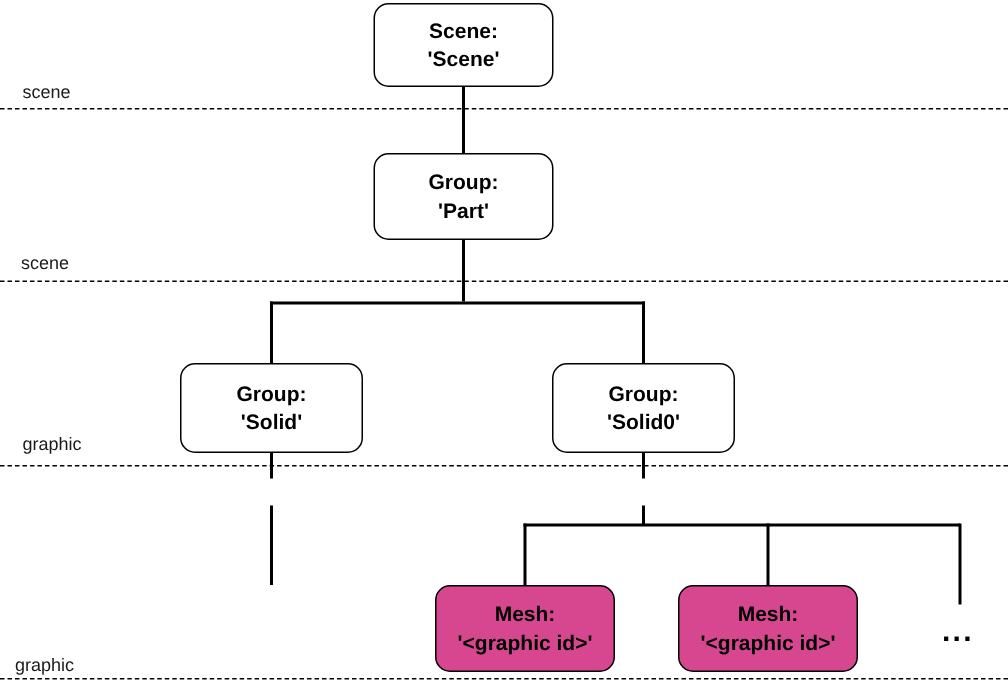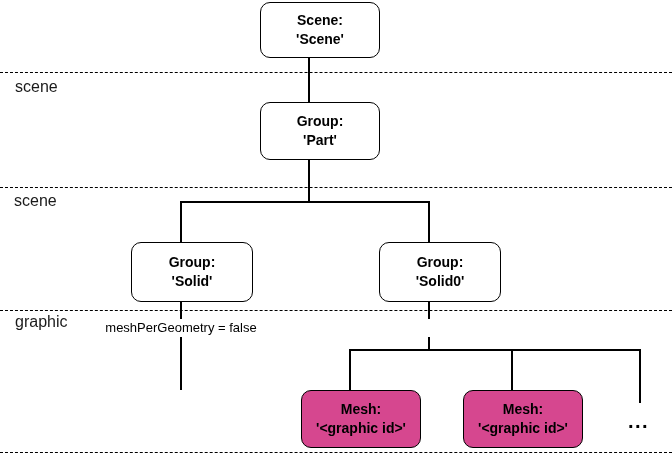--- a/index.html
+++ b/index.html
@@ -2,27 +2,27 @@
 <html style="--mesh-empty-fill: #aa6cc4; --mesh-graphic-fill: #d6478f; --node-border: #000000; --lane-line: #000000;"><head>
 <meta charset="utf-8">
 <style>
   * { margin:0; padding:0; box-sizing:border-box; }
   html,body { background:#ffffff; }
   .stage {
     position:relative; width:672px; height:462px; background:#fff;
     font-family:"Liberation Sans", sans-serif; overflow:hidden; color:#000;
   }
   .lane-sep { position:absolute; left:0; width:672px; height:0; border-top:1px dashed #000; }
-  .lane-label { position:absolute; font-size:16px; color:#1a1a1a; white-space:nowrap;margin-top:24px; }
+  .lane-label { position:absolute; font-size:12px; color:#1a1a1a; white-space:nowrap; }
   .vline { position:absolute; width:1.5px; background:#000; }
   .hline { position:absolute; height:1.5px; background:#000; }
   .node {
     position:absolute; background:#fff; border:1.5px solid #000; border-radius:10px;
     display:flex; flex-direction:column; align-items:center; justify-content:center;
-    font-weight:bold; font-size:14px; line-height:19px; text-align:left; white-space:nowrap;margin-left:11px;
+    font-weight:bold; font-size:14px; line-height:19px; text-align:left; white-space:nowrap;
   }
   .node.mesh-empty   { background: var(--mesh-empty-fill,   #aa6cc4); }
   .node.mesh-graphic { background: var(--mesh-graphic-fill, #d6478f); }
   .annotation { position:absolute; font-size:13px; text-align:center; white-space:nowrap; }
   .ellipsis { position:absolute; font-size:20px; font-weight:bold; letter-spacing:1.5px; line-height:14px; }
 </style>
 </head>
 <body>
 
 <div class="stage">
@@ -44,21 +44,20 @@
   <div class="vline" style="left:428.25px; top:201px; height:41px"></div>
   <div class="vline" style="left:180.25px; top:302px; height:17px"></div>
   <div class="vline" style="left:180.25px; top:337px; height:53px"></div>
   <div class="vline" style="left:428.25px; top:302px; height:17px"></div>
   <div class="vline" style="left:428.25px; top:337px; height:13px"></div>
   <div class="hline" style="left:349.25px; top:349px; width:291px"></div>
   <div class="vline" style="left:349.25px; top:349px; height:41px"></div>
   <div class="vline" style="left:511.25px; top:349px; height:41px"></div>
   <div class="vline" style="left:639.25px; top:349px; height:54px"></div>
 
-  <div class="annotation" style="left:81px;  top:320px; width:200px">meshPerGeometry = false</div>
   <div class="ellipsis" style="left:628px; top:414px">...</div>
 
   <div class="node" style="left:249px; top:2px; width:120px; height:56px">
     <div>Scene:</div>
     <div>'Scene'</div>
   </div>
 
   <div class="node" style="left:249px; top:102px; width:120px; height:58px">
     <div>Group:</div>
     <div>'Part'</div>

